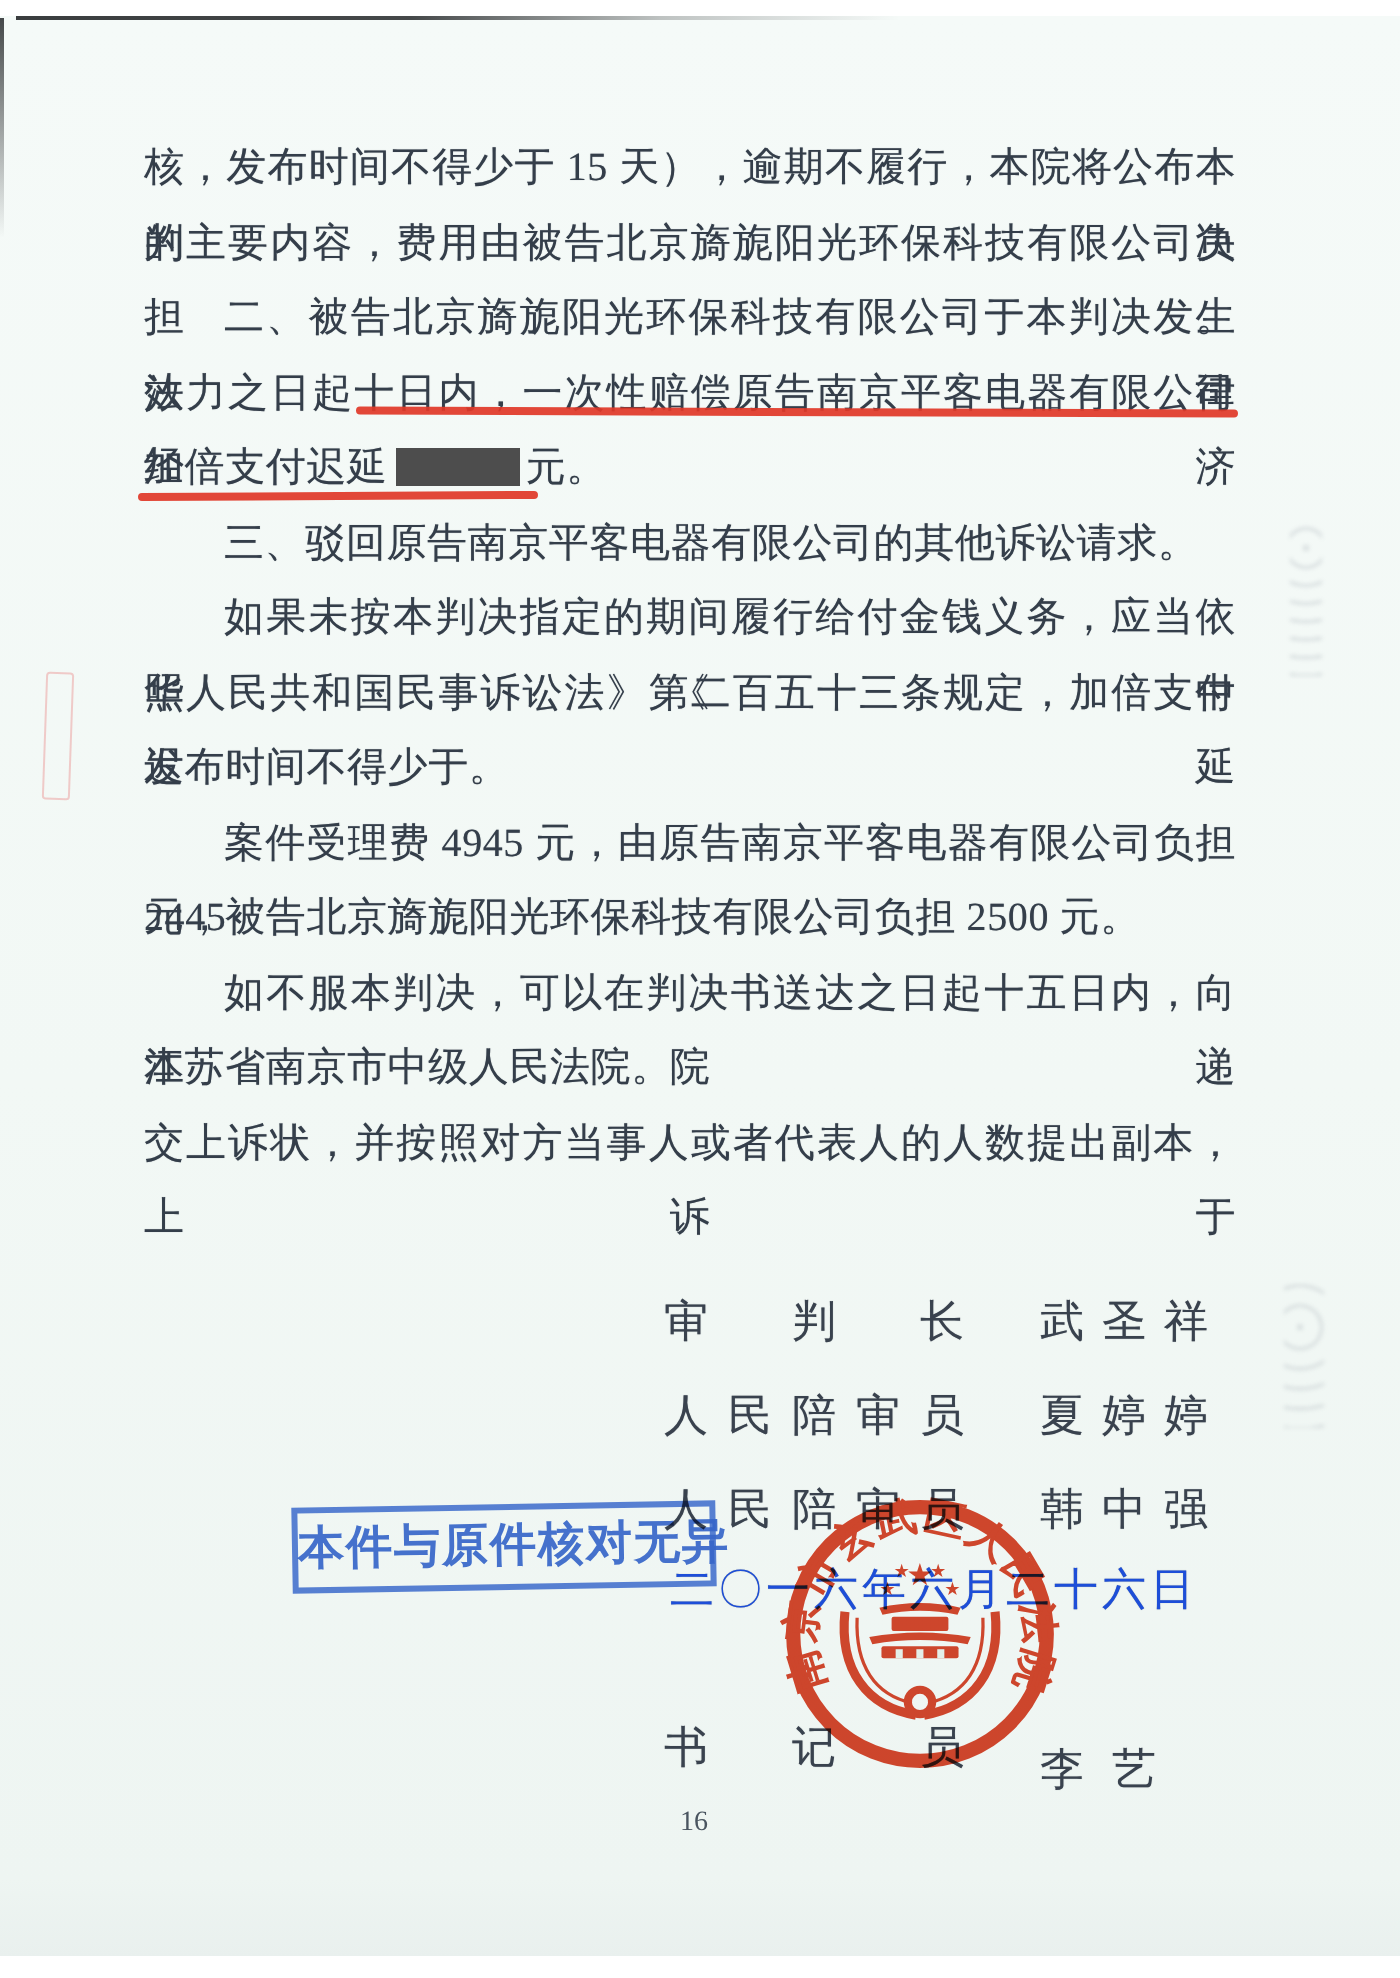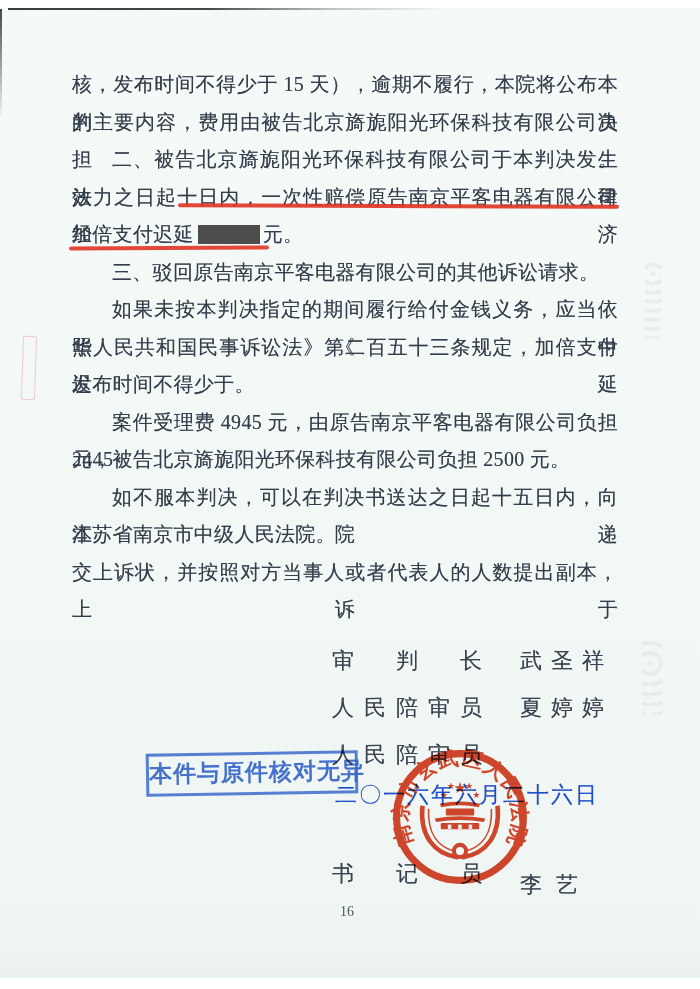--- a/index.html
+++ b/index.html
@@ -93,20 +93,21 @@
 <div class="sig-row r1">
   <span class="sig-title">审判长</span>
   <span class="sig-name">武圣祥</span>
 </div>
 <div class="sig-row r2">
   <span class="sig-title">人民陪审员</span>
   <span class="sig-name">夏婷婷</span>
 </div>
 <div class="sig-row r3">
   <span class="sig-title">人民陪审员</span>
+  <span class="sig-name">韩中强</span>
 </div>
 <div class="date-row">二〇一六年六月二十六日</div>
 <div class="sig-row clerk-row">
   <span class="sig-title">书记员</span>
   <span class="sig-name two">李艺</span>
 </div>
 
 <div class="page-num">16</div>
 
 <div class="blue-stamp">本件与原件核对无异</div>

